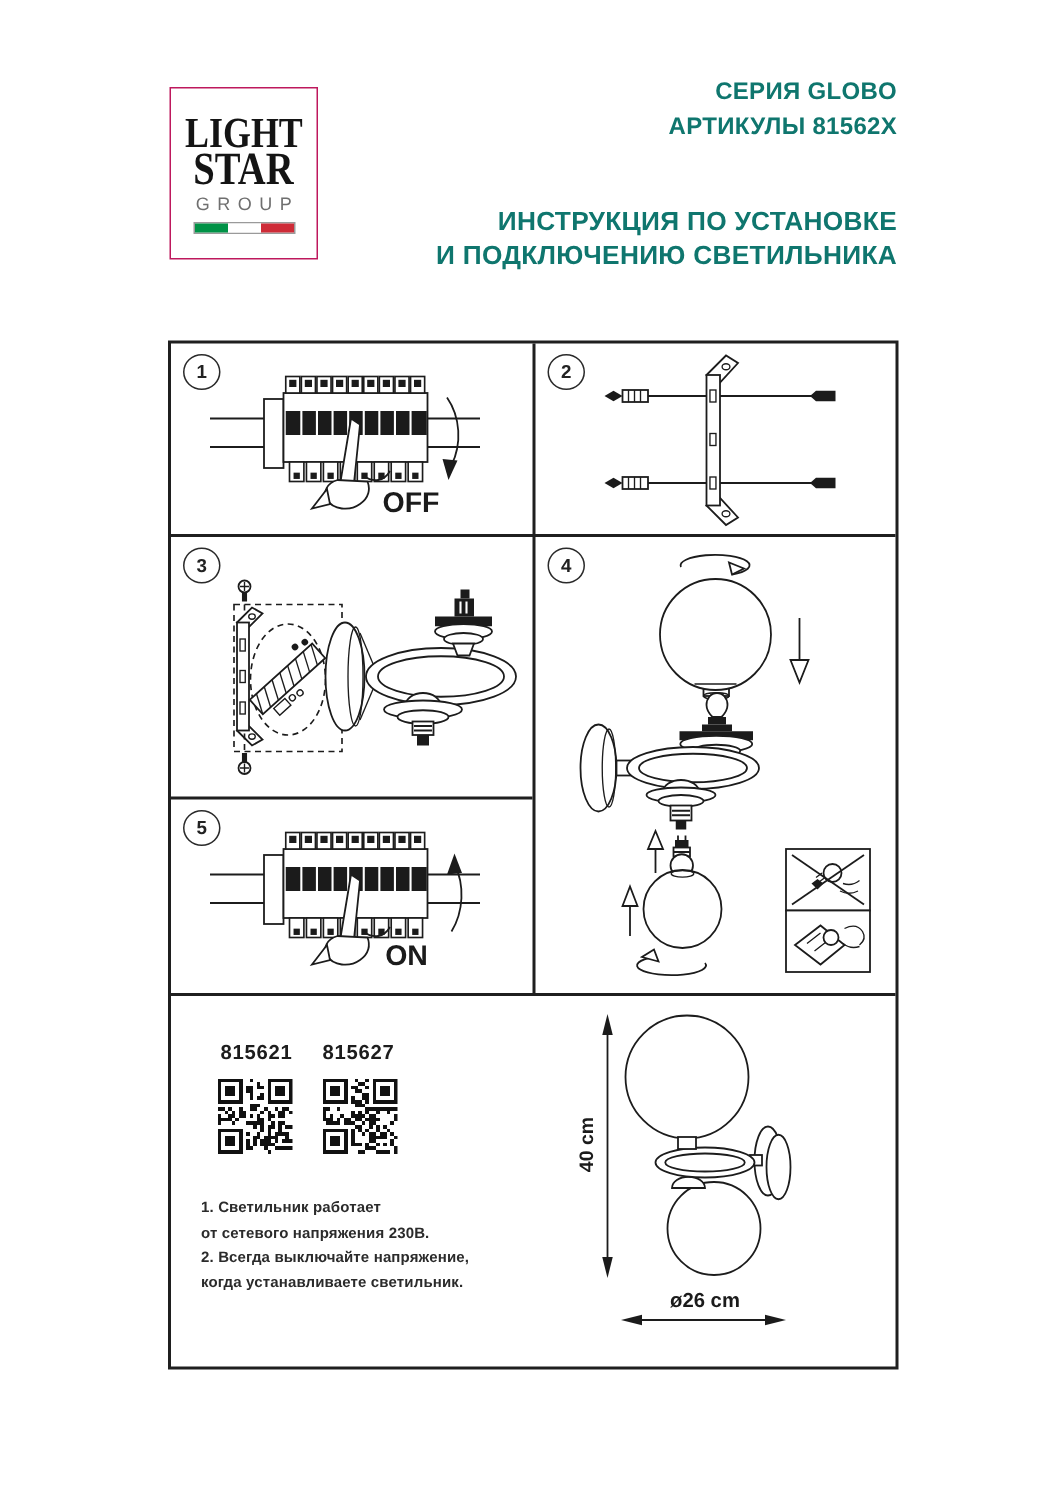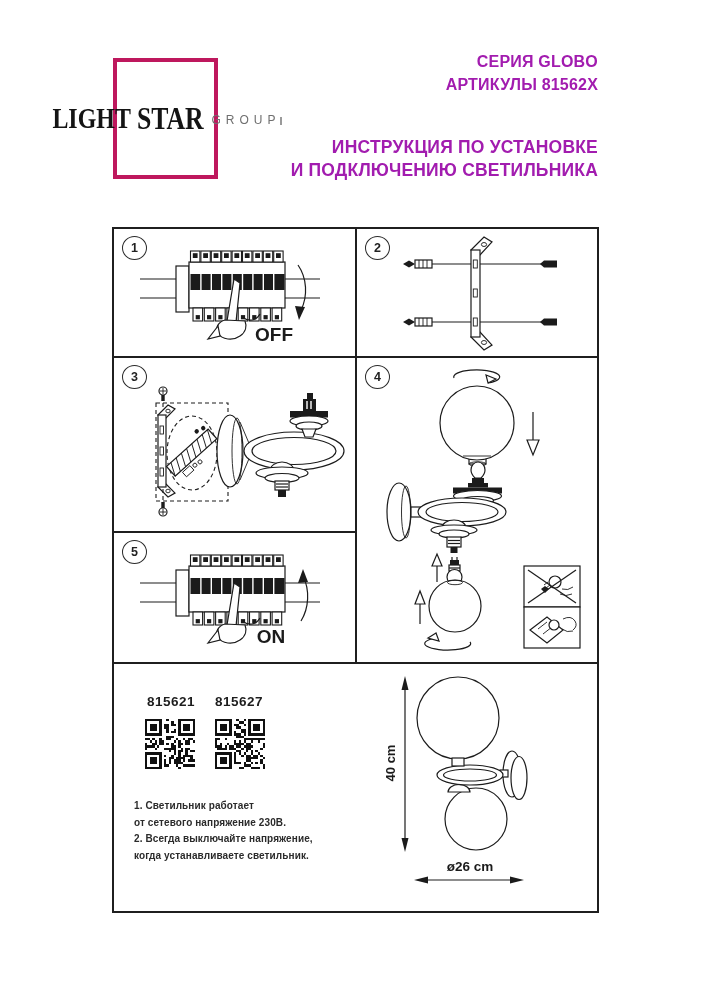--- a/index.html
+++ b/index.html
@@ -1,31 +1,31 @@
 <!DOCTYPE html>
 <html style="--flag-green: #009246; --flag-white: #ffffff; --flag-red: #ce2b37;"><head>
 <meta charset="utf-8">
 <style>
   html,body{margin:0;padding:0;background:#fff;}
   .page{position:relative;width:707px;height:1000px;background:#fff;overflow:hidden;
         font-family:"Liberation Sans",sans-serif;color:#1a1a1a;}
   
-  .logo{position:absolute;left:113px;top:58px;width:97px;height:113px;border:4px solid #be185d;
-        display:flex;align-items:center;justify-content:center;background:#fff;}
+  .logo{position:absolute;left:113px;top:58px;width:97px;height:113px;border:1px solid #be185d;
+        display:flex;flex-direction:column;align-items:center;justify-content:center;background:#fff;}
   .logo .l1,.logo .l2{font-family:"Liberation Serif",serif;font-weight:700;color:#141414;
         display:block;transform:scale(.92,1.1);line-height:25px;}
   .logo .l1{font-size:26px;letter-spacing:0px;}
   .logo .l2{font-size:28px;letter-spacing:0px;}
   .logo .l3{font-size:12px;letter-spacing:5px;color:#6f6f6f;margin:3px 0 0 5px;text-align:center;}
   .flag{width:66px;height:6px;border:1px solid #9a9a9a;display:flex;margin-top:5px;}
   .flag i{flex:1;}
   .flag .fg{background:var(--flag-green,#009246);}
   .flag .fw{background:var(--flag-white,#fff);}
   .flag .fr{background:var(--flag-red,#ce2b37);}
-  .titles{position:absolute;right:109px;top:50px;text-align:right;color:#a21caf;}
+  .titles{position:absolute;right:109px;top:50px;text-align:right;color:#0f766e;}
   .t-series,.t-art{font-weight:700;font-size:16px;line-height:23px;letter-spacing:.2px;}
   .t-main{margin-top:40px;font-weight:700;font-size:17.5px;line-height:22.5px;letter-spacing:.2px;}
   
   .grid{position:absolute;left:112px;top:227px;width:487px;height:686px;border:2px solid #1f1f1f;
         box-sizing:border-box;background:#fff;}
   .gl{position:absolute;background:#1f1f1f;}
   .panel{position:absolute;}
   .stepnum{position:absolute;left:8px;top:7px;width:23px;height:22px;border:1.4px solid #2a2a2a;
         border-radius:50%;display:flex;align-items:center;justify-content:center;
         font-size:12.5px;font-weight:600;color:#222;background:#fff;z-index:2;}
@@ -609,21 +609,21 @@
             <rect x="14" y="0" width="7" height="7" fill="#111"></rect>
             <rect x="15" y="1" width="5" height="5" fill="#fff"></rect>
             <rect x="16" y="2" width="3" height="3" fill="#111"></rect>
             <rect x="0" y="14" width="7" height="7" fill="#111"></rect>
             <rect x="1" y="15" width="5" height="5" fill="#fff"></rect>
             <rect x="2" y="16" width="3" height="3" fill="#111"></rect>
           </svg>
         </div>
       <div class="notes">
         <div>1. Светильник работает</div>
-        <div>от сетевого напряжение 230В.</div>
+        <div>от сетевого напряжения 230В.</div>
         <div>2. Всегда выключайте напряжение,</div>
         <div>когда устанавливаете светильник.</div>
       </div>
 
       <svg width="483" height="247" viewBox="0 0 483 247" style="position:absolute;left:0;top:0">
         <g>
           <circle class="fw" cx="344" cy="54" r="41"></circle>
           <circle class="fw" cx="362" cy="155" r="31"></circle>
           <g>
             <ellipse class="fw" cx="398" cy="110" rx="9" ry="23"></ellipse>

